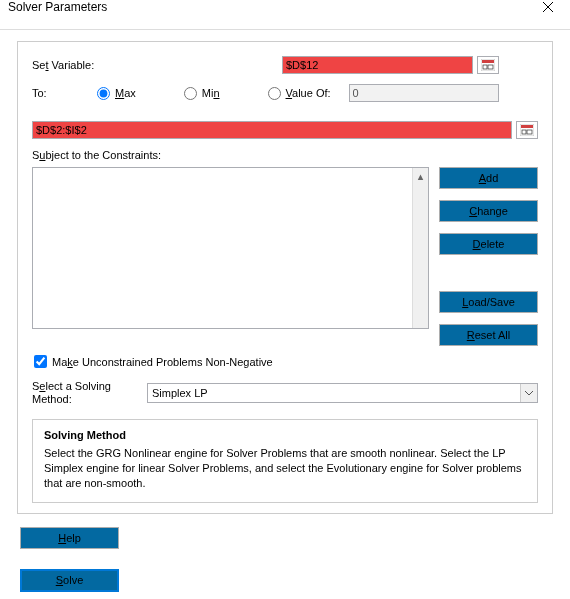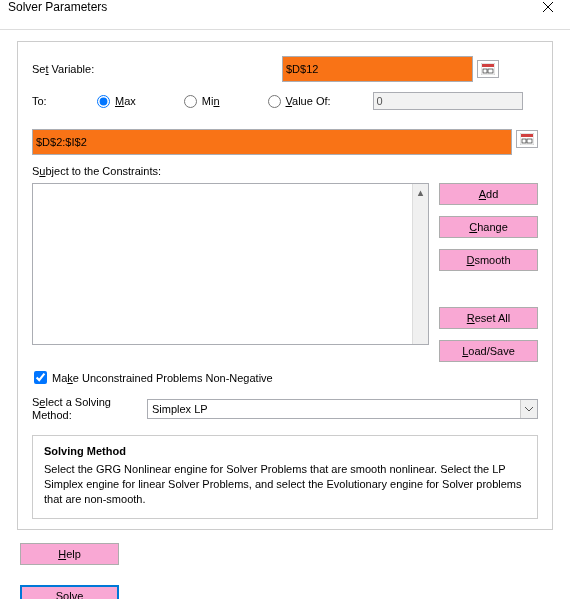--- a/index.html
+++ b/index.html
@@ -32,56 +32,56 @@
     padding: 14px 14px 10px 14px;
     background: #fff;
   }
   .row { display: flex; align-items: center; margin-bottom: 10px; }
   .lbl { color: #000; }
   .u { text-decoration: underline; }
   .obj-label { width: 250px; }
   .input {
     border: 1px solid #abadb3;
     height: 18px;
-    background: #f97316;
-    padding: 12px 3px;
+    background: #ef4444;
+    padding: 4px 3px;
     font-size: 11px;
     font-family: inherit;
   }
   .obj-input { width: 191px; }
   .cellref-btn {
     width: 22px; height: 18px;
     border: 1px solid #abadb3;
     margin-left: 4px;
     display: flex; align-items: center; justify-content: center;
     background: #fff;
     cursor: pointer;
   }
   .radio-row { display: flex; align-items: center; margin: 7px 0 13px 0; }
   .to-label { width: 65px; }
   .radio { display: flex; align-items: center; margin-right: 48px; cursor: pointer; }
   .radio input { margin: 0 5px 0 0; }
-  .valueof { margin-right: 42px; }
+  .valueof { margin-right: 18px; }
   .valof-input { width: 150px; background: #f2f2f2; border:1px solid #abadb3; height:18px; padding:1px 3px; font-size:11px; }
   .bycells-input { width: 481px; margin-top: 6px; }
   .constraints-area { display: flex; gap: 10px; margin-top: 6px; }
   .constraints-box {
     flex: 1;
     height: 162px;
     border: 1px solid #abadb3;
     background: #fff;
     position: relative;
   }
   .sb { position:absolute; right:0; top:0; bottom:0; width:16px; background:#f0f0f0; border-left:1px solid #ddd;}
   .sb-up,.sb-dn{height:16px;display:flex;align-items:center;justify-content:center;color:#666;}
   .side-buttons { width: 99px; display: flex; flex-direction: column; gap: 11px; }
   .btn {
     height: 22px;
     border: 1px solid #adadad;
-    background: #f9a8d4;
+    background: #0369a1;
     font-size: 11px;
     font-family: inherit;
     cursor: pointer;
     padding: 0;
   }
   .gap { height: 14px; }
   .chk-row { display: flex; align-items: center; margin-top: 9px; }
   .chk-row input { margin: 0 5px 0 2px; }
   .method-row { display: flex; align-items: center; margin-top: 12px; gap: 15px; }
   .method-lbl { width: 100px; line-height: 1.2; }
@@ -155,21 +155,21 @@
         <input type="radio" name="to" style="">
         <span><span>Mi</span><span class="u">n</span></span>
       </label>
       <label class="radio valueof">
         <input type="radio" name="to" style="">
         <span><span class="u">V</span><span>alue Of:</span></span>
       </label>
       <input class="valof-input" disabled="" value="0" style="">
     </div>
 
-    <div class="row" style="margin-top:0;">
+    <div class="row" style="margin-top:0;align-items:flex-end;">
       <input class="input bycells-input" value="$D$2:$I$2" style="">
       <div class="cellref-btn">
         <svg width="14" height="12" viewBox="0 0 14 12">
             <rect x="0" y="0" width="14" height="12" fill="#fff" stroke="#999" stroke-width="0.5"></rect>
             <rect x="1" y="1" width="12" height="3" fill="#d04040"></rect>
             <rect x="2" y="6" width="4" height="4" fill="none" stroke="#333" stroke-width="0.7"></rect>
             <rect x="7" y="6" width="5" height="4" fill="none" stroke="#333" stroke-width="0.7"></rect>
           </svg>
       </div>
     </div>
@@ -180,24 +180,24 @@
     <div class="constraints-area">
       <div class="constraints-box">
         <div class="sb">
           <div class="sb-up">▴</div>
           <div style="flex:1"></div>
         </div>
       </div>
       <div class="side-buttons">
         <button class="btn"><span class="u">A</span><span>dd</span></button>
         <button class="btn"><span class="u">C</span><span>hange</span></button>
-        <button class="btn"><span class="u">D</span><span>smooth</span></button>
+        <button class="btn"><span class="u">D</span><span>elete</span></button>
         <div class="gap"></div>
+        <button class="btn"><span class="u">L</span><span>oad/Save</span></button>
         <button class="btn"><span class="u">R</span><span>eset All</span></button>
-        <button class="btn"><span class="u">L</span><span>oad/Save</span></button>
       </div>
     </div>
 
     <label class="chk-row">
       <input type="checkbox" checked="" style="">
       <span><span>Ma</span><span class="u">k</span><span>e Unconstrained Problems Non-Negative</span></span>
     </label>
 
     <div class="method-row">
       <div class="lbl method-lbl">

